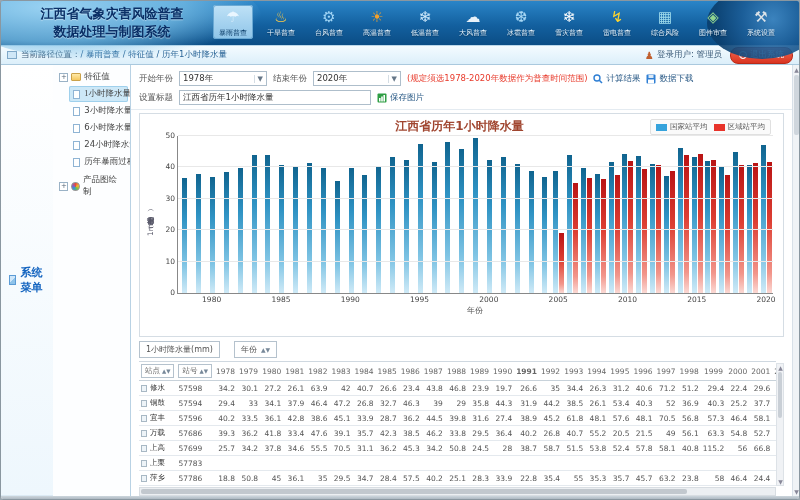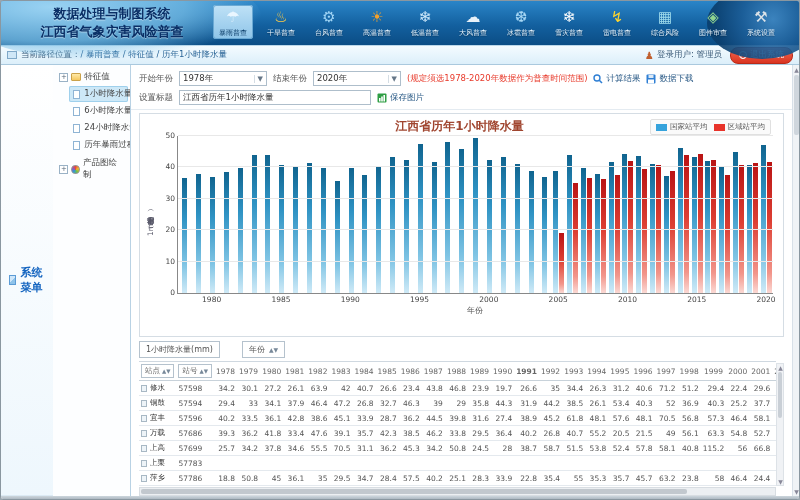--- a/index.html
+++ b/index.html
@@ -34,21 +34,21 @@
   .side-title { padding:6px 8px; color:#1565c0; font-weight:bold; font-size:11px; display:flex; align-items:center; gap:5px; background:linear-gradient(180deg,#ffffff,#eef7fd); border-bottom:1px solid #dceaf4; }
   .side-title-ico { width:10px; height:10px; border:1px solid #5b9bd5; background:linear-gradient(135deg,#cfe7fa 50%,#8fc3ea 50%); }
   .tree { padding:4px 2px; font-size:8.5px; color:#444; overflow:hidden; }
   .tree-group { margin-bottom:2px; }
   .tree-node { display:flex; align-items:center; gap:3px; padding:2px 4px; cursor:pointer; }
   .expander { width:9px; height:9px; border:1px solid #9ab2c6; background:#fff; font-size:7px; line-height:7px; text-align:center; color:#567; flex:0 0 9px; }
   .folder-ico { width:10px; height:8px; background:linear-gradient(180deg,#ffe9a8,#f5c860); border:1px solid #caa24a; border-radius:1px; }
   .palette-ico { width:9px; height:9px; border-radius:50%; background:conic-gradient(#e84b3c,#f5b52e,#7ac143,#2e9bd6,#8e5bbf,#e84b3c); border:1px solid #999; }
   .tree-children { margin-left:14px; }
   .tree-leaf { display:flex; align-items:center; gap:4px; padding:2px 4px; margin:1px 0; cursor:pointer; border-radius:2px; white-space:nowrap; }
-  .tree-leaf.selected { background:#cde8f7; box-shadow:inset 0 0 0 1px #9fd0ec; }
+  .tree-leaf.selected { background:#cde8f7; box-shadow:inset 0 0 0 1px #9fd0ec;font-family:Liberation Serif, serif; }
   .doc-ico { width:7px; height:9px; border:1px solid #8fb4d4; background:#fff; flex:0 0 7px; }
 
   .main { flex:1; min-width:0; display:flex; flex-direction:column; background:#fff; }
   .vscroll { width:7px; flex:0 0 7px; background:#f0f3f6; border-left:1px solid #d8e0e8; position:relative; }
   .vscroll .thumb { position:absolute; top:12px; left:1px; width:5px; height:60px; background:#cfd6dd; border-radius:2px; }
   .vscroll .arr { position:absolute; left:0; width:7px; text-align:center; font-size:6px; color:#889; }
 
   
   .form-area { padding:4px 8px 2px; border-bottom:1px solid #e4ebf1; }
   .form-row { display:flex; align-items:center; gap:6px; height:19px; font-size:8.5px; color:#555; }
@@ -75,21 +75,21 @@
   .bar-group { flex:1; display:flex; align-items:flex-end; justify-content:center; gap:1px; height:100%; }
   .bar { width:5px; min-width:3px; }
   .bar.national { background:linear-gradient(180deg,#10648f 0%,#2f93c4 35%,#7fc4e4 75%,#cfeaf7 100%); }
   .bar.regional { background:linear-gradient(180deg,#b91414 0%,#dd3f33 45%,#f2968b 85%,#fbd9d4 100%); }
   .xticks { position:relative; height:11px; }
   .xtick { position:absolute; transform:translateX(-50%); font-size:7.5px; color:#444; top:1px; }
   .xlabel { text-align:center; font-size:8px; color:#555; height:11px; }
 
   
   .table-panel { margin:4px 8px 0; flex:1; min-height:0; position:relative; overflow:hidden; padding-right:8px; }
-  .filter-row { display:flex; gap:22px; margin-bottom:3px; }
+  .filter-row { display:flex; gap:14px; margin-bottom:3px; }
   .filter-chip { border:1px solid #b5c2cd; background:#fff; padding:2px 6px; font-size:8px; color:#555; cursor:pointer; display:inline-flex; align-items:center; gap:4px; }
   .filter-chip .arrow { font-size:6px; color:#789; }
   .tbl-clip { overflow:hidden; border-top:1px solid #cfd8e0; }
   table.grid { border-collapse:collapse; table-layout:fixed; }
   .grid th, .grid td { border-bottom:1px solid #e4e9ee; font-weight:normal; font-size:7.5px; color:#555; padding:2px 2px; white-space:nowrap; overflow:hidden; height:14px; }
   .grid th { color:#666; text-align:center; border-bottom:1px solid #c8d2da; }
   .grid td.num { text-align:right; }
   .hdr-chip { display:inline-flex; align-items:center; gap:2px; border:1px solid #b5c2cd; background:#fff; padding:1px 3px; cursor:pointer; }
   .hdr-chip .arrow { font-size:5.5px; color:#789; }
   .st-name { display:flex; align-items:center; gap:3px; color:#333; cursor:pointer; }
@@ -102,22 +102,22 @@
   .tbl-vscroll .arr { position:absolute; left:0; width:7px; text-align:center; font-size:6px; color:#889; }
   .bottom-edge { height:3px; flex:0 0 3px; background:linear-gradient(180deg,#cdd6dd,#aeb9c2); }
 </style>
 </head>
 <body>
 
 <div class="window">
 
   <div class="header">
     <div class="app-title">
+      <div>江西省气象灾害风险普查</div>
       <div>数据处理与制图系统</div>
-      <div>江西省气象灾害风险普查</div>
     </div>
     <div class="toolbar">
         <div class="tool selected">
           <span class="tool-ico" style="color: rgb(234, 246, 255);">☂</span>
           <span class="tool-label">暴雨普查</span>
         </div>
         <div class="tool">
           <span class="tool-ico" style="color: rgb(247, 201, 72);">♨</span>
           <span class="tool-label">干旱普查</span>
         </div>
@@ -188,20 +188,24 @@
           <div class="tree-group">
             <div class="tree-node">
               <span class="expander">+</span>
               <span class="folder-ico"></span>
               <span>特征值</span>
             </div>
             <div class="tree-children">
               <div class="tree-leaf selected">
                 <span class="doc-ico"></span>
                 <span>1小时降水量</span>
+              </div>
+              <div class="tree-leaf">
+                <span class="doc-ico"></span>
+                <span>3小时降水量</span>
               </div>
               <div class="tree-leaf">
                 <span class="doc-ico"></span>
                 <span>6小时降水量</span>
               </div>
               <div class="tree-leaf">
                 <span class="doc-ico"></span>
                 <span>24小时降水量</span>
               </div>
               <div class="tree-leaf">

